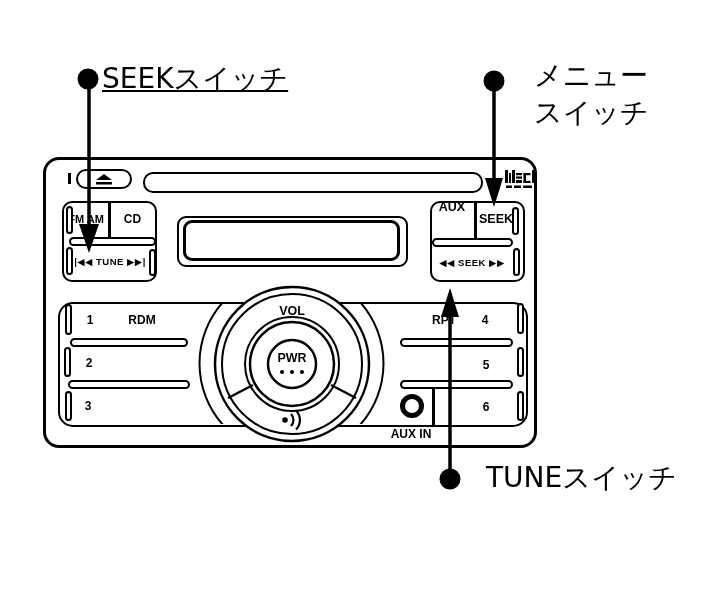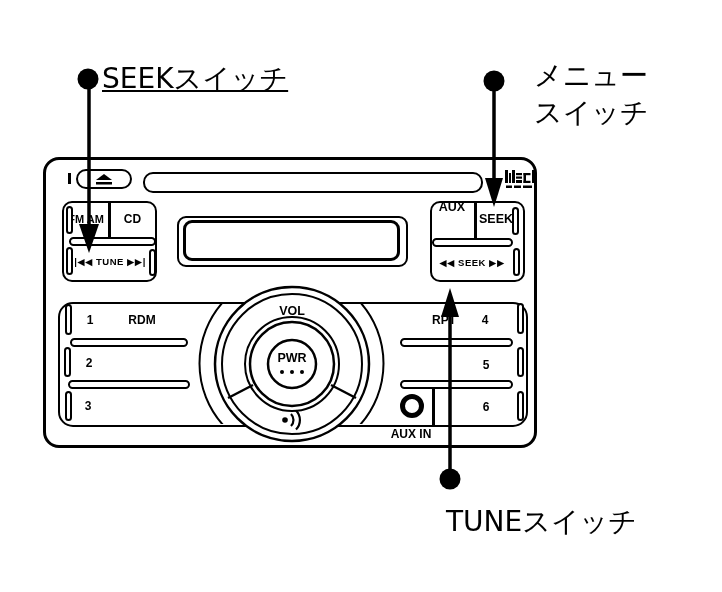--- a/index.html
+++ b/index.html
@@ -30,21 +30,21 @@
 </head>
 <body>
 
 <div class="canvas">
 
   <div class="callout-label" style="left:102px;top:60px;text-decoration:underline;">SEEKスイッチ</div>
   <div class="callout-label" style="left:498px;top:57px;margin-left:36px;">
     <div>メニュー</div>
     <div>スイッチ</div>
   </div>
-  <div class="callout-label" style="left:446px;top:459px;margin-top:44px;">TUNEスイッチ</div>
+  <div class="callout-label" style="left:486px;top:459px;">TUNEスイッチ</div>
 
   <div class="abs unit" style="left:43px;top:157px;width:494px;height:291px;"></div>
 
   <div class="abs vline" style="left:68px;top:173px;width:3px;height:11px;"></div>
   <div class="abs btn" style="left:76px;top:169px;width:56px;height:20px;">
     <svg width="16" height="11" viewBox="0 0 16 11">
       <polygon points="8,0 16,6 0,6" fill="#000"></polygon>
       <rect x="0" y="8" width="16" height="2.5" fill="#000"></rect>
     </svg>
   </div>

